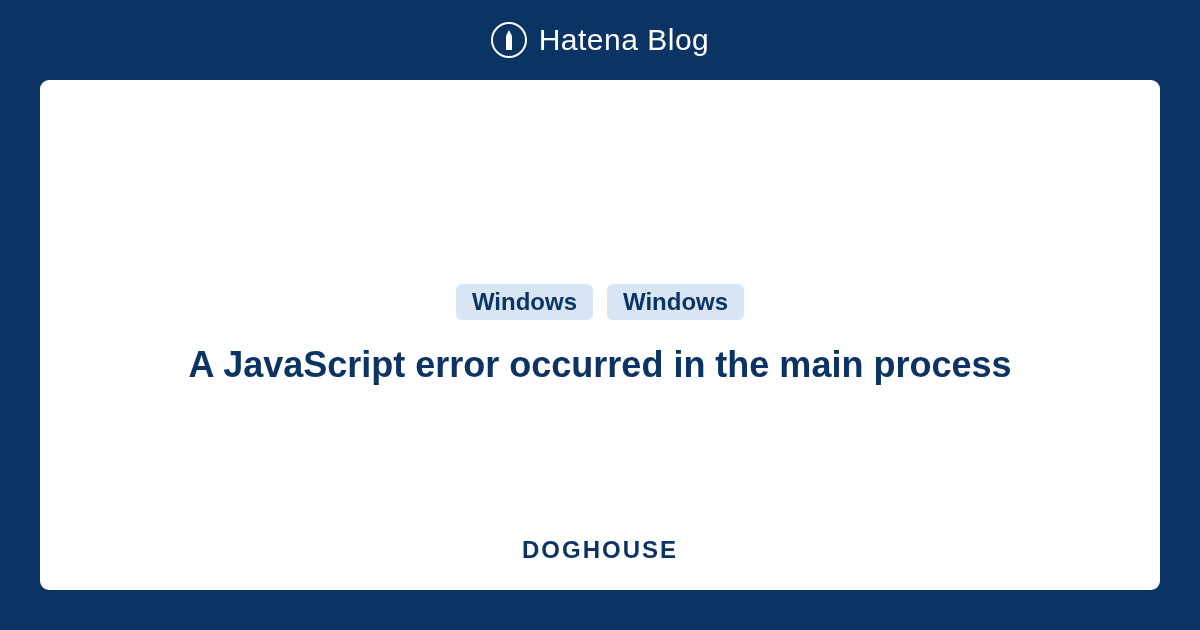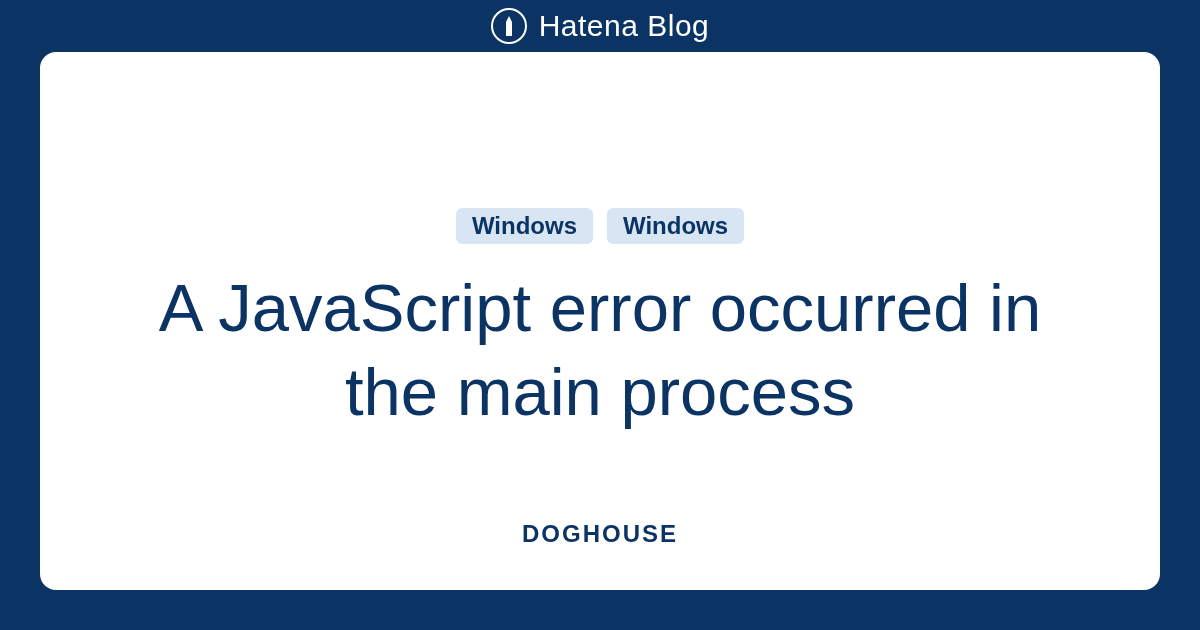--- a/index.html
+++ b/index.html
@@ -13,21 +13,21 @@
       background-color: #0b3364;
       font-family: -apple-system, BlinkMacSystemFont, "Segoe UI", Helvetica, Arial, sans-serif;
       display: flex;
       flex-direction: column;
       overflow: hidden;
     }
     .header {
       display: flex;
       align-items: center;
       justify-content: center;
-      padding: 8px 0;
+      padding: 22px 0;
       gap: 12px;
     }
     .logo-icon {
       width: 36px;
       height: 36px;
       border: 2.5px solid #ffffff;
       border-radius: 50%;
       display: flex;
       align-items: center;
       justify-content: center;
@@ -40,21 +40,21 @@
     .logo-text {
       color: #ffffff;
       font-size: 30px;
       font-weight: 400;
       letter-spacing: 0.5px;
     }
     .card {
       background-color: #ffffff;
       margin: 0 40px 40px 40px;
       flex: 1;
-      border-radius: 16px;
+      border-radius: 9px;
       display: flex;
       flex-direction: column;
       align-items: center;
       justify-content: center;
       padding: 40px 60px;
       position: relative;
     }
     .tags {
       display: flex;
       gap: 14px;
@@ -63,29 +63,29 @@
     .tag {
       background-color: #d8e6f3;
       color: #0b3364;
       font-size: 24px;
       font-weight: 600;
       padding: 4px 16px;
       border-radius: 6px;
     }
     .title {
       color: #0b3364;
-      font-size: 67px;
-      font-weight: 400;
+      font-size: 36px;
+      font-weight: 700;
       text-align: center;
       line-height: 1.25;
       max-width: 900px;
     }
     .author {
       position: absolute;
-      bottom: 42px;
+      bottom: 26px;
       color: #0b3364;
       font-size: 24px;
       font-weight: 700;
       letter-spacing: 2px;
     }
   </style>
 </head>
 <body>
 
 <div class="header">

